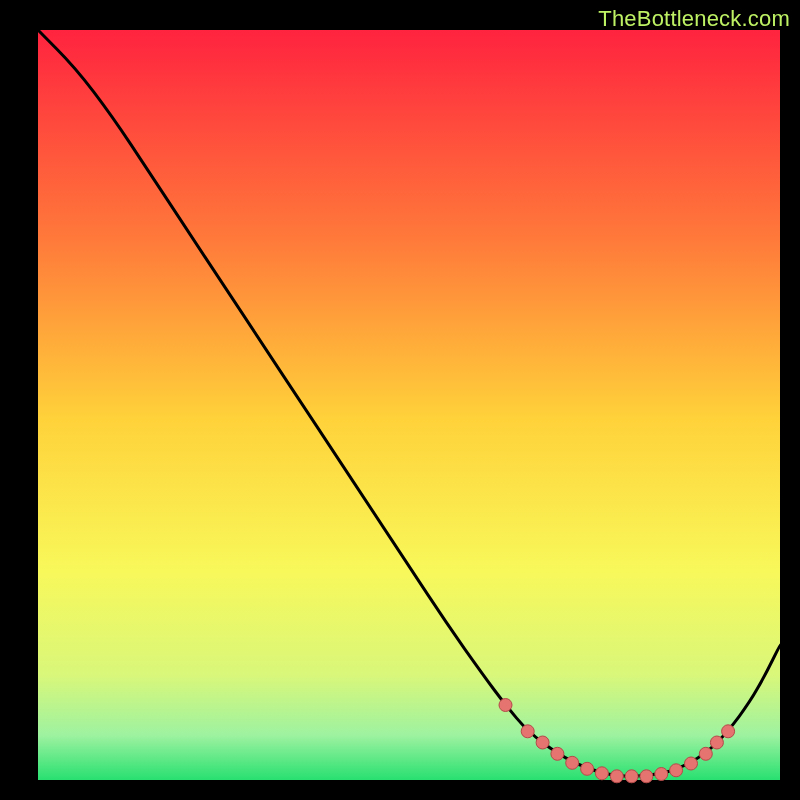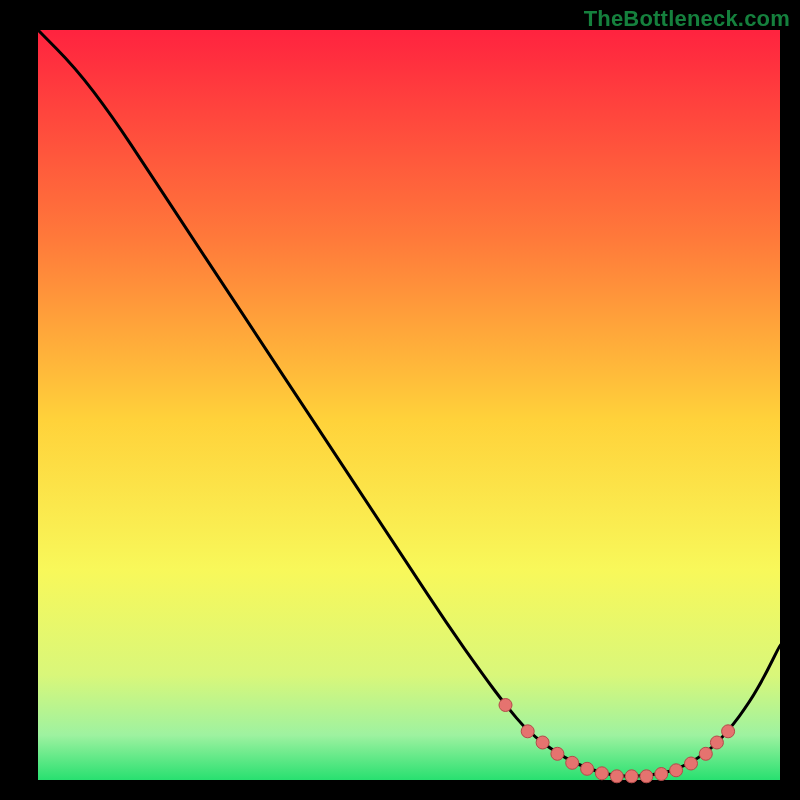--- a/index.html
+++ b/index.html
@@ -14,23 +14,23 @@
   .chart-wrap {
     position: relative;
     width: 800px;
     height: 800px;
     background: #000;
   }
   .attribution {
     position: absolute;
     top: 6px;
     right: 10px;
-    color: #15803d;
+    color: #bef264;
     font-size: 22px;
-    font-weight: 700;
+    font-weight: 400;
     letter-spacing: 0.2px;
     z-index: 10;
   }
   svg {
     position: absolute;
     top: 0;
     left: 0;
   }
 </style>
 </head>

